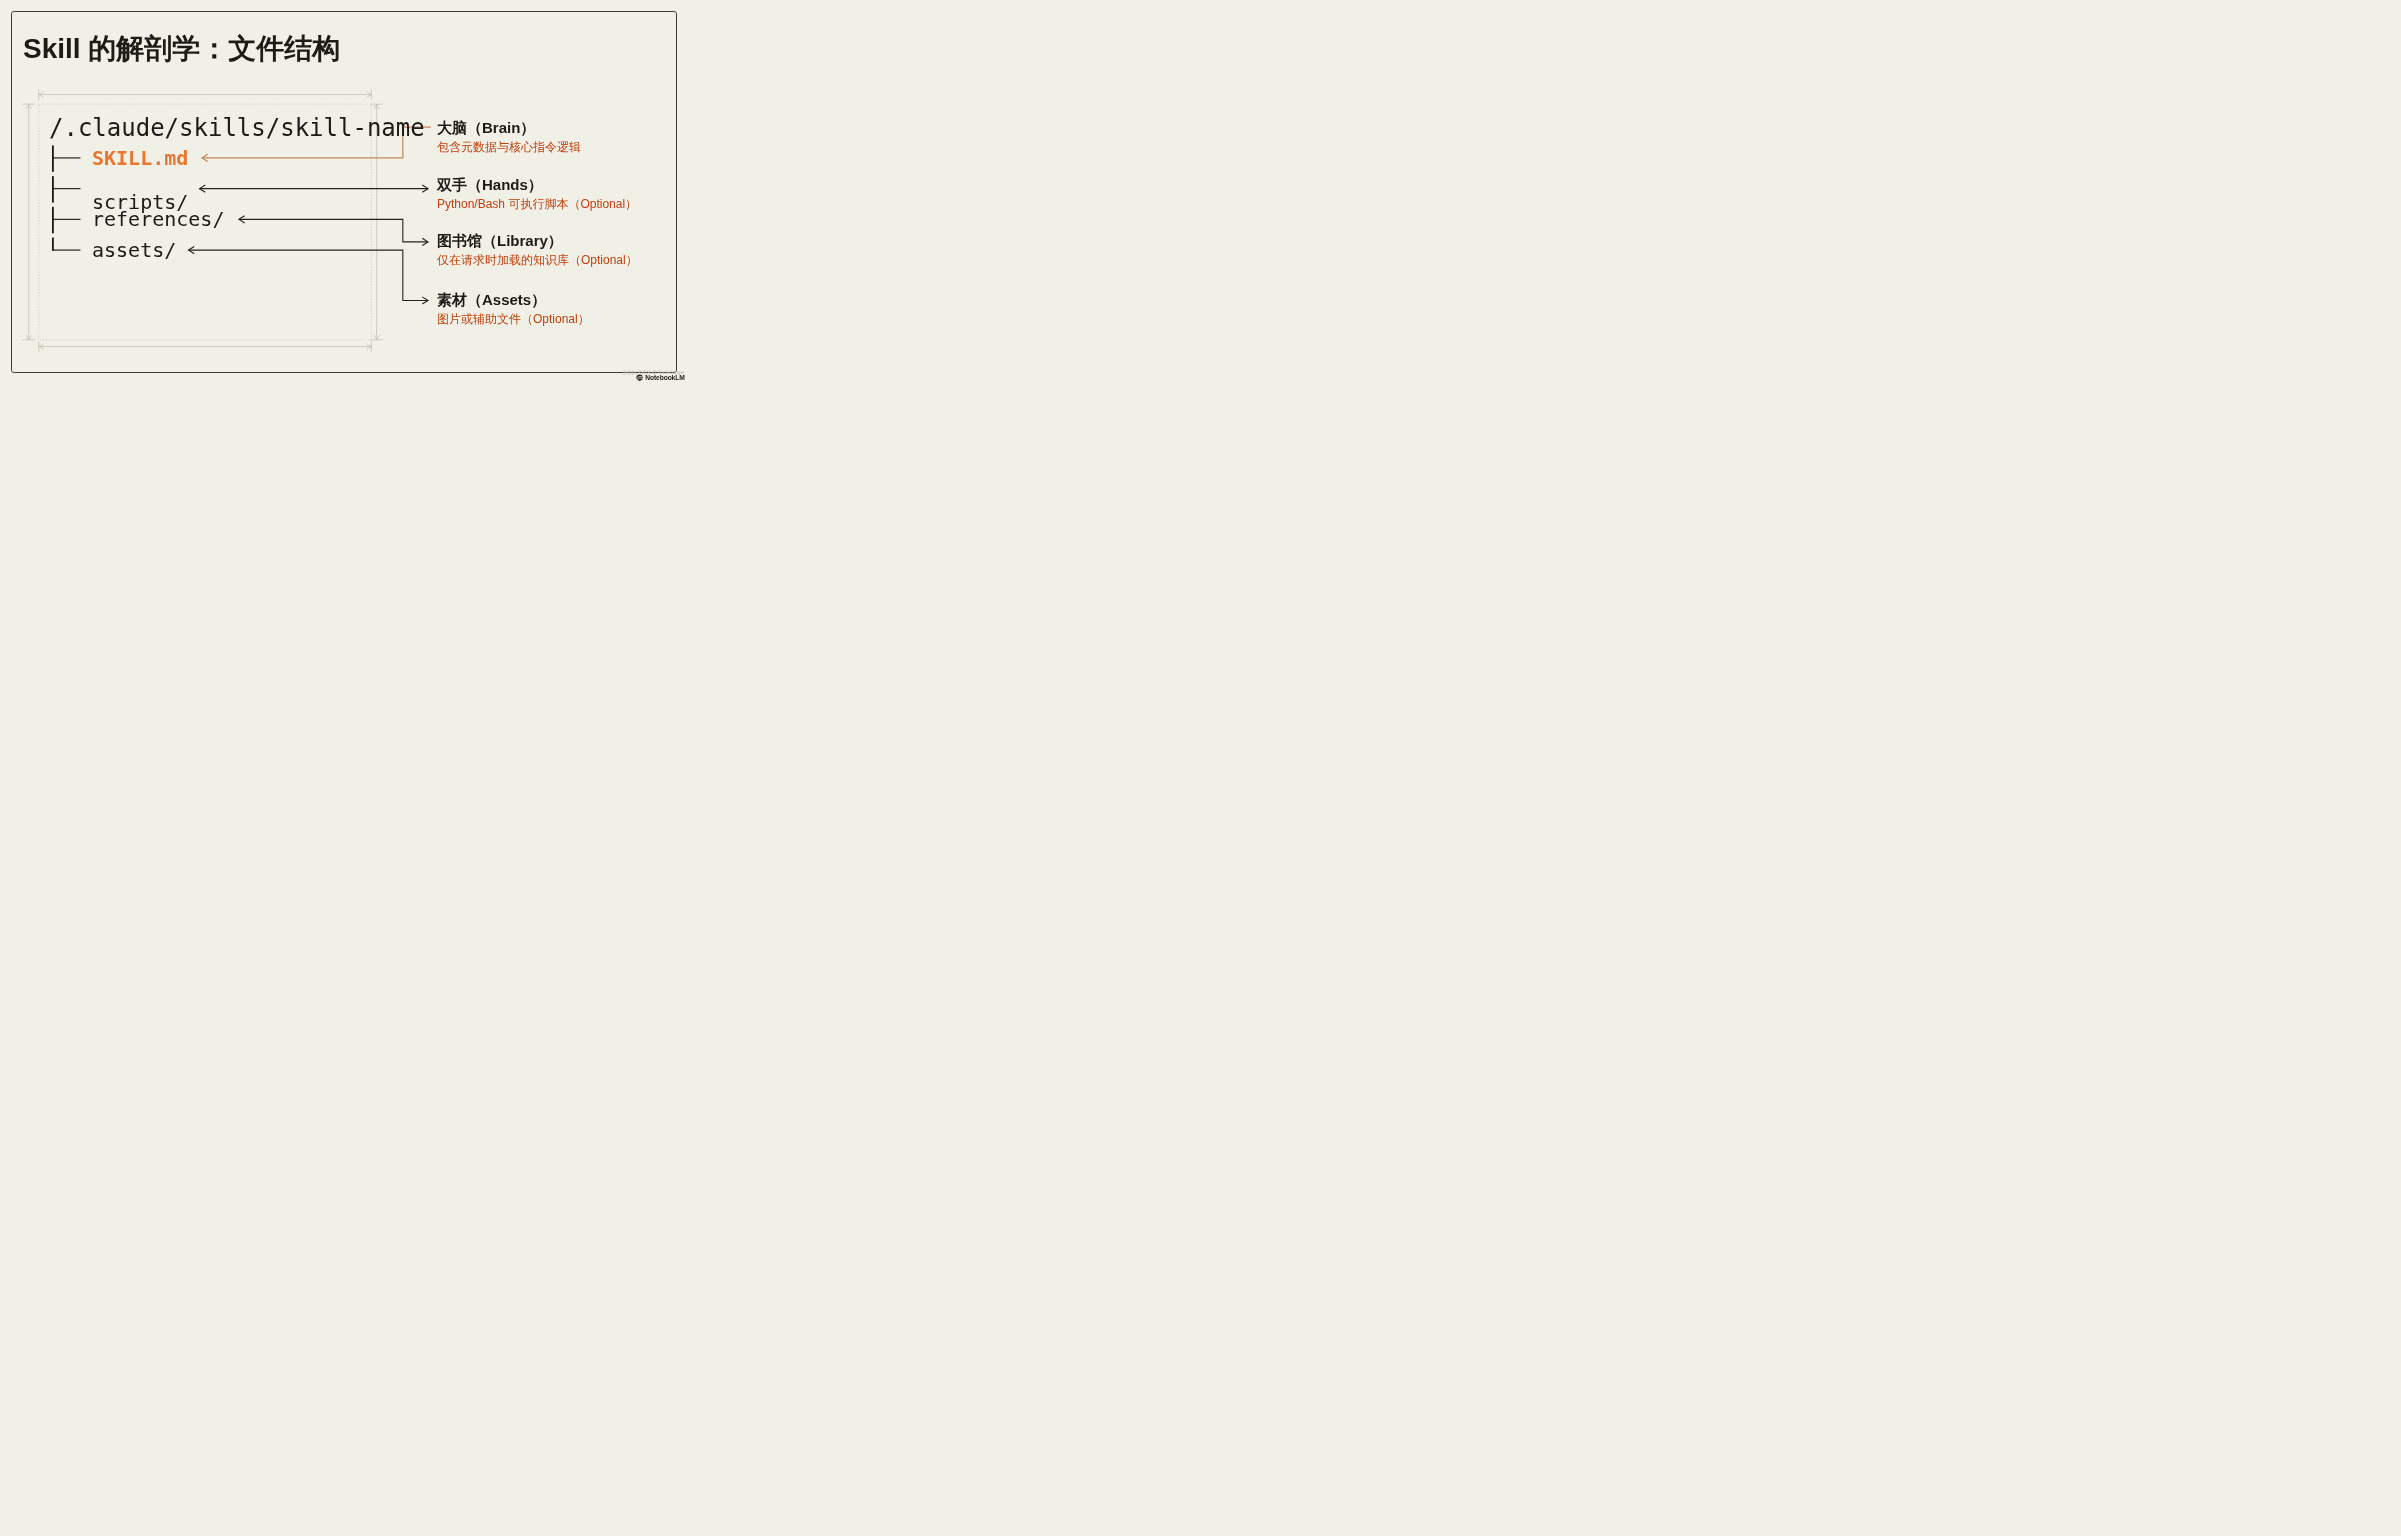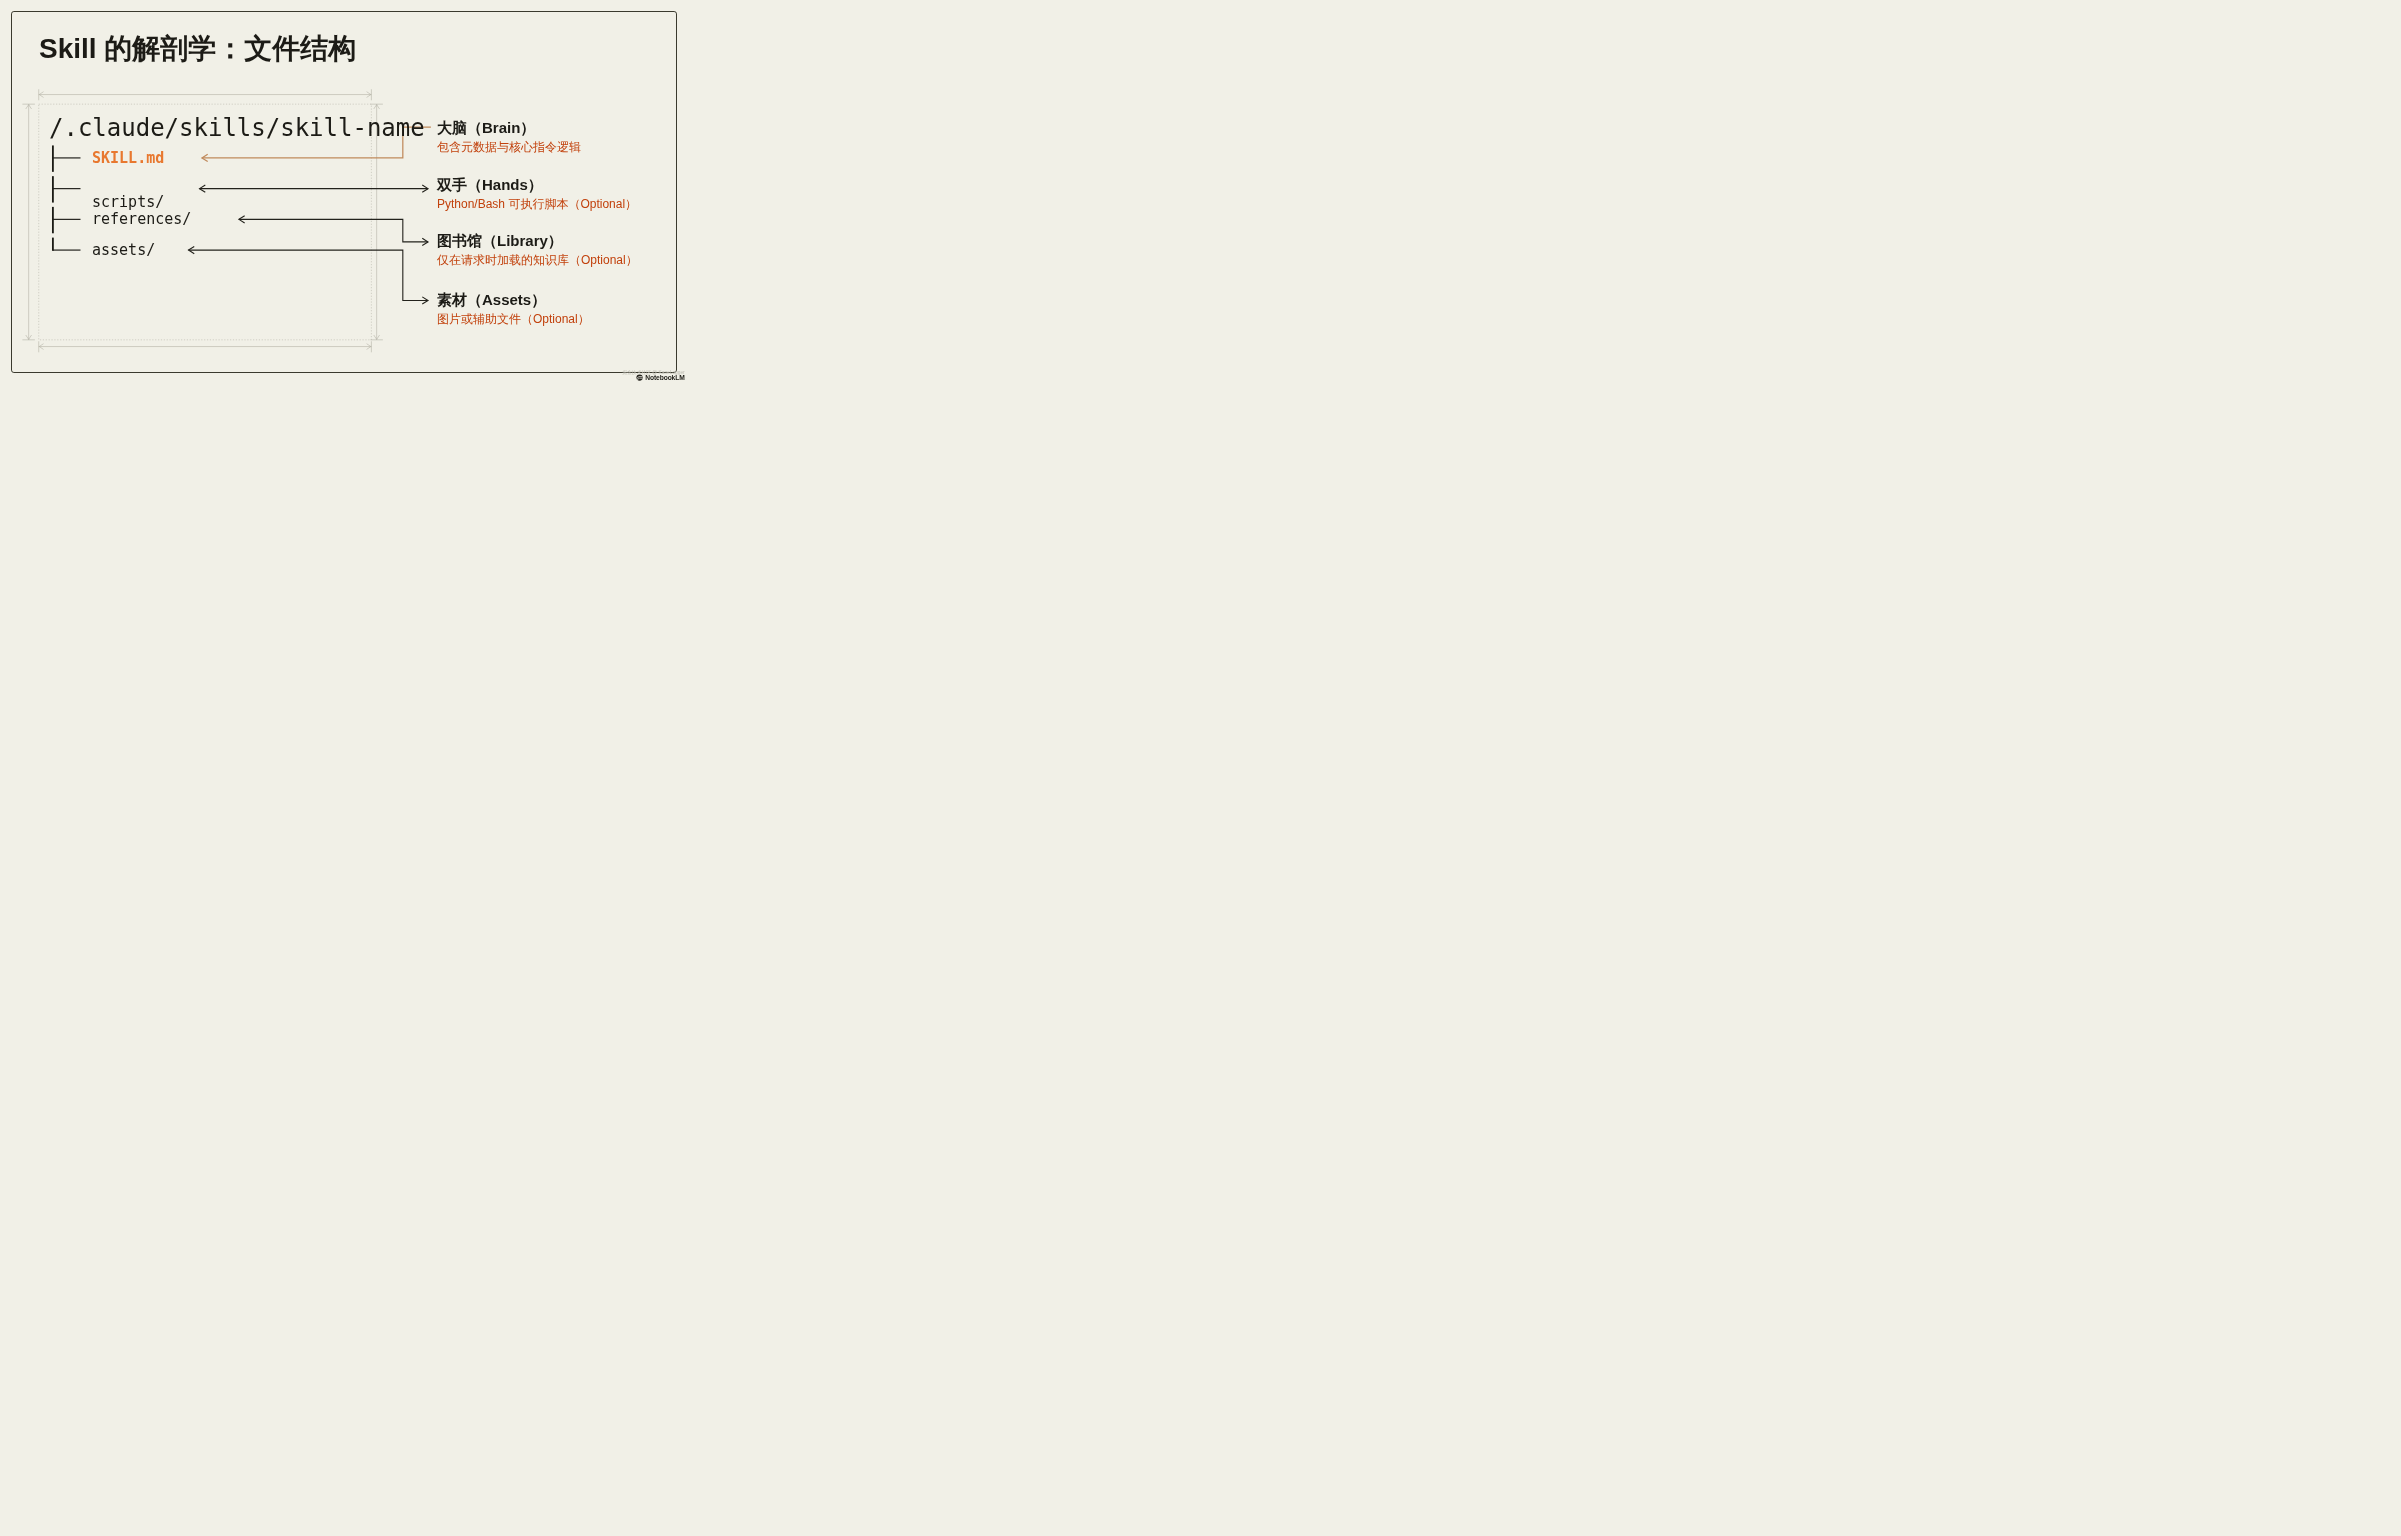--- a/index.html
+++ b/index.html
@@ -23,33 +23,33 @@
     color:var(--text-primary);
   }
   .card{
     position:absolute;left:10.6px;top:11px;width:666px;height:362px;
     border:1px solid var(--card-border);
     border-radius:2.9px;
     box-sizing:border-box;
     background:transparent;
   }
   .page-title{
-    position:absolute;left:39px;top:33px;
+    position:absolute;left:23px;top:33px;
     font-size:28px;line-height:32px;font-weight:900;
     letter-spacing:0px;white-space:nowrap;
   }
   svg.lines{position:absolute;left:0;top:0;pointer-events:none;}
   .mono{
     font-family:"DejaVu Sans Mono","Liberation Mono",monospace;
     font-weight:500;
     white-space:nowrap;
     position:absolute;
   }
   .tree-root{left:49px;top:118px;font-size:24px;line-height:20px;}
-  .tree-item{left:92px;font-size:15px;line-height:20px;}
+  .tree-item{left:92px;font-size:20px;line-height:20px;}
   .tree-item.t0{top:148px;color:var(--accent-orange);font-weight:700;}
   .tree-item.t1{top:192px;}
   .tree-item.t2{top:209px;text-align:right;}
   .tree-item.t3{top:240px;}
   .annotation{position:absolute;left:437px;white-space:nowrap;}
   .annotation .heading{font-size:15px;line-height:16.3px;font-weight:800;}
   .annotation .desc{font-size:12px;line-height:13.4px;margin-top:4.8px;font-weight:400;color:#c2410c;}
   .ann0{top:120px;} .ann1{top:177px;} .ann2{top:233px;} .ann3{top:292px;}
   .wm-community{
     position:absolute;right:4.3px;top:370px;

